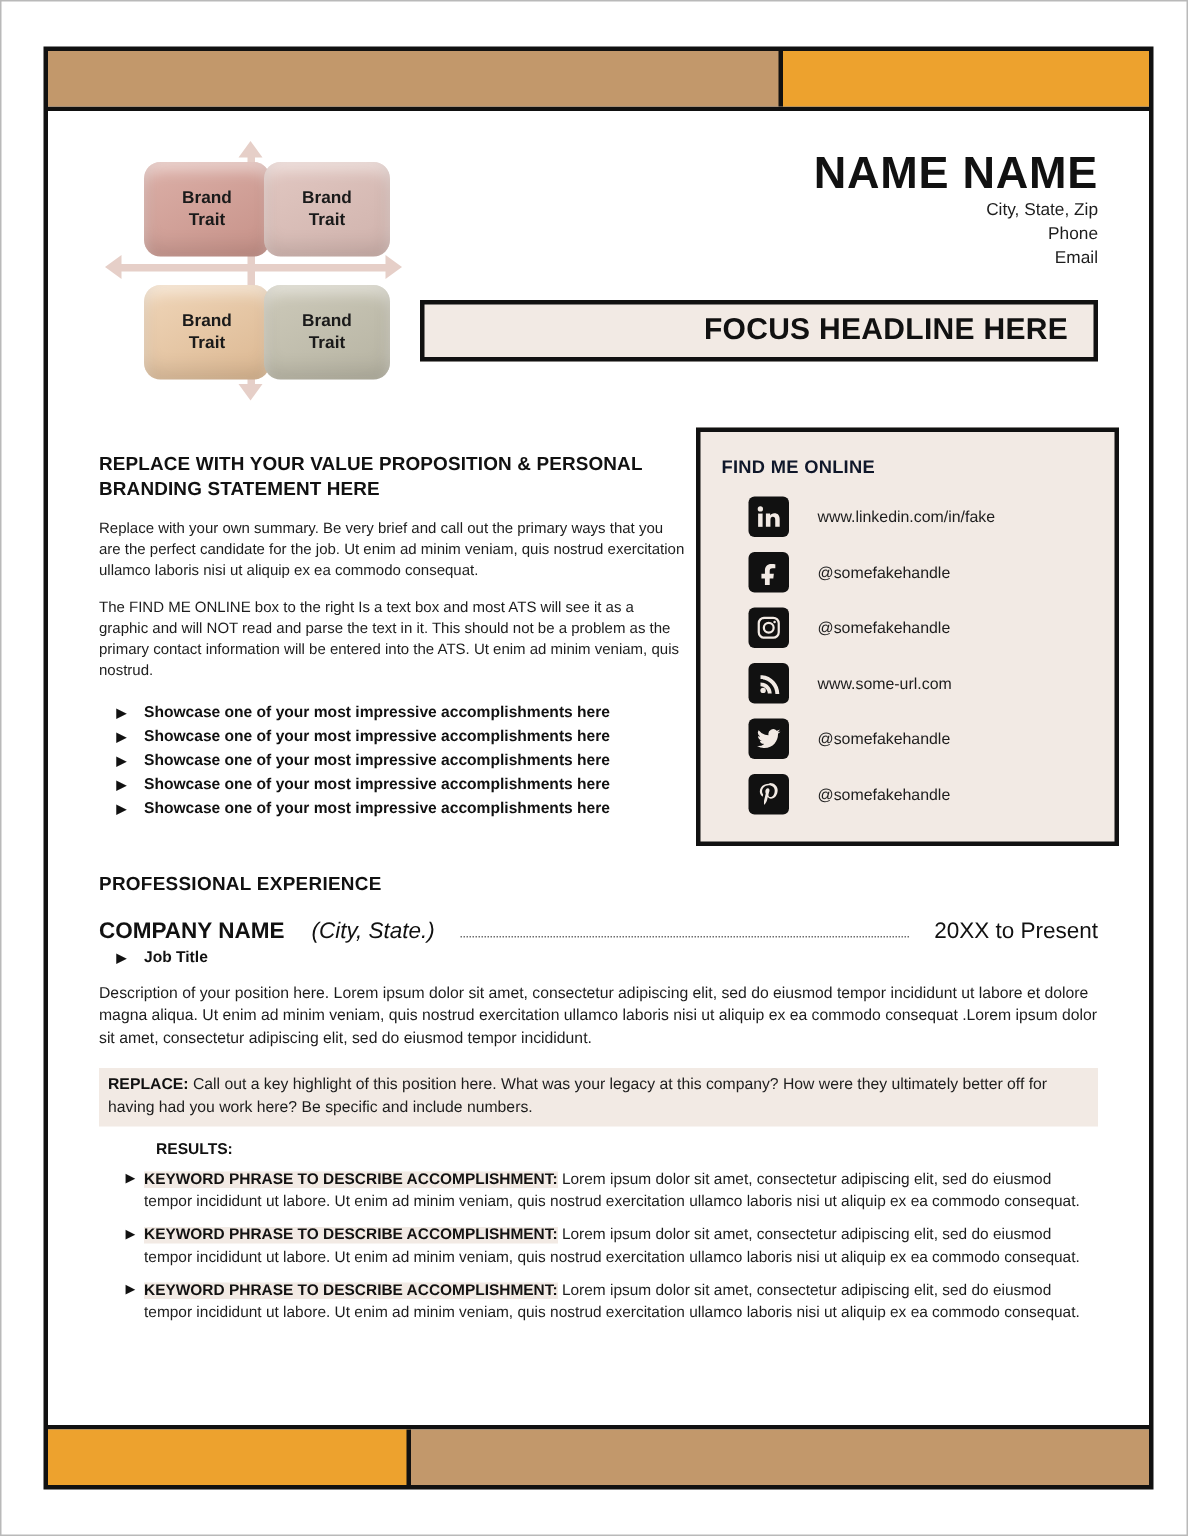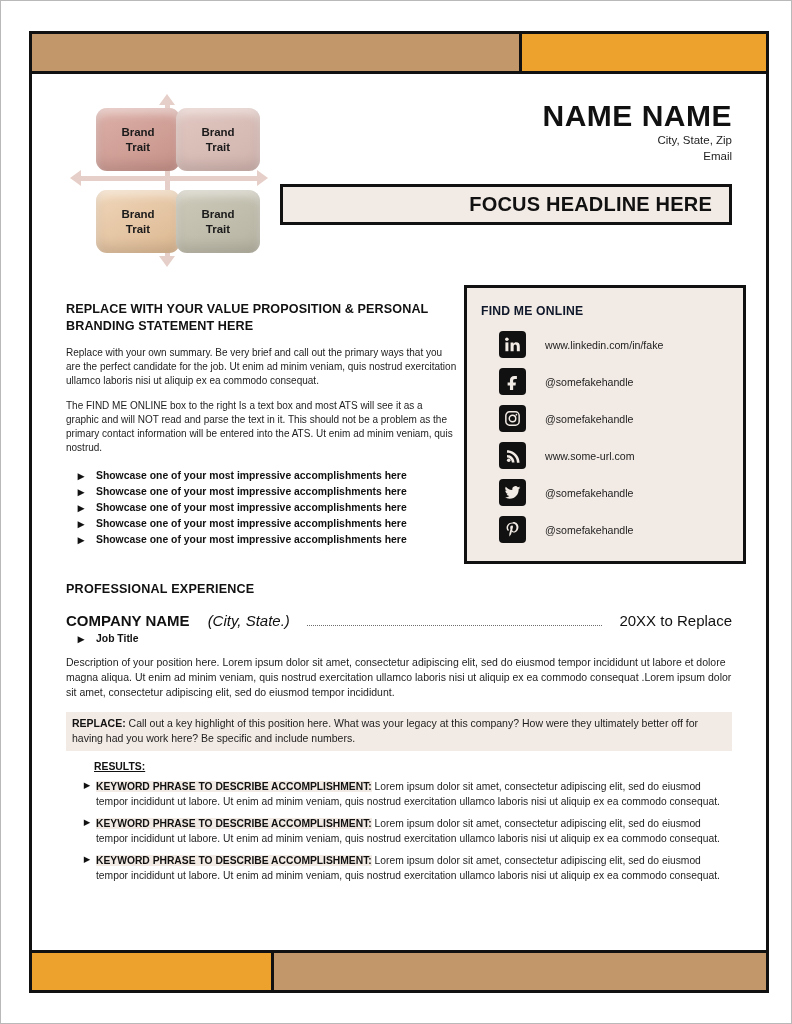--- a/index.html
+++ b/index.html
@@ -156,21 +156,21 @@
   }
   .snapshot {
     background:#F2EAE4;
     margin-top:11px;
     padding:4px 8px 5px 6px;
     font-size:10.5px; color:#1d1d1d; line-height:1.45;
   }
   .snapshot b { color:#111; }
   .results-label {
     font-size:10.4px; font-weight:bold; color:#111;
-    margin-top:10px; margin-left:28px;text-decoration:underline;
+    margin-top:10px; margin-left:38px;
   }
   .r-item { display:flex; margin-top:7px; font-size:10.3px; line-height:1.46; }
   .r-item:first-of-type { margin-top:4px; }
   .r-mark { width:30px; flex:none; text-align:center; font-size:8.5px; padding-left:12px; color:#111; }
   .r-body { flex:1; color:#1d1d1d; }
   .kw { font-weight:bold; color:#111; background:#F2EAE4; }
 </style>
 </head>
 <body>
 
@@ -208,20 +208,21 @@
           </div>
           <div class="quad q-br">
             <span>Brand</span>
             <span>Trait</span>
           </div>
         </div>
 
         <div class="identity">
           <div class="name">NAME NAME</div>
           <div class="contact-line">City, State, Zip</div>
+          <div class="contact-line">Phone</div>
           <div class="contact-line">Email</div>
 
           <div class="focus-box">
             <span class="focus-text">FOCUS HEADLINE HERE</span>
           </div>
         </div>
       </div>
 
       <div class="mid-row">
 
@@ -321,21 +322,21 @@
           </div>
         </div>
       </div>
 
       <div class="pro-title">PROFESSIONAL EXPERIENCE</div>
 
       <div class="company-row">
         <span class="co-name">COMPANY NAME</span>
         <span class="co-loc">(City, State.)</span>
         <span class="leader"></span>
-        <span class="co-date">20XX to Replace</span>
+        <span class="co-date">20XX to Present</span>
       </div>
 
       <div class="jobtitle-row">
         <span class="b-mark">▶</span>
         <span>Job Title</span>
       </div>
 
       <div class="desc">Description of your position here. Lorem ipsum dolor sit amet, consectetur adipiscing elit, sed do eiusmod tempor incididunt ut labore et dolore magna aliqua. Ut enim ad minim veniam, quis nostrud exercitation ullamco laboris nisi ut aliquip ex ea commodo consequat .Lorem ipsum dolor sit amet, consectetur adipiscing elit, sed do eiusmod tempor incididunt.</div>
 
       <div class="snapshot">

